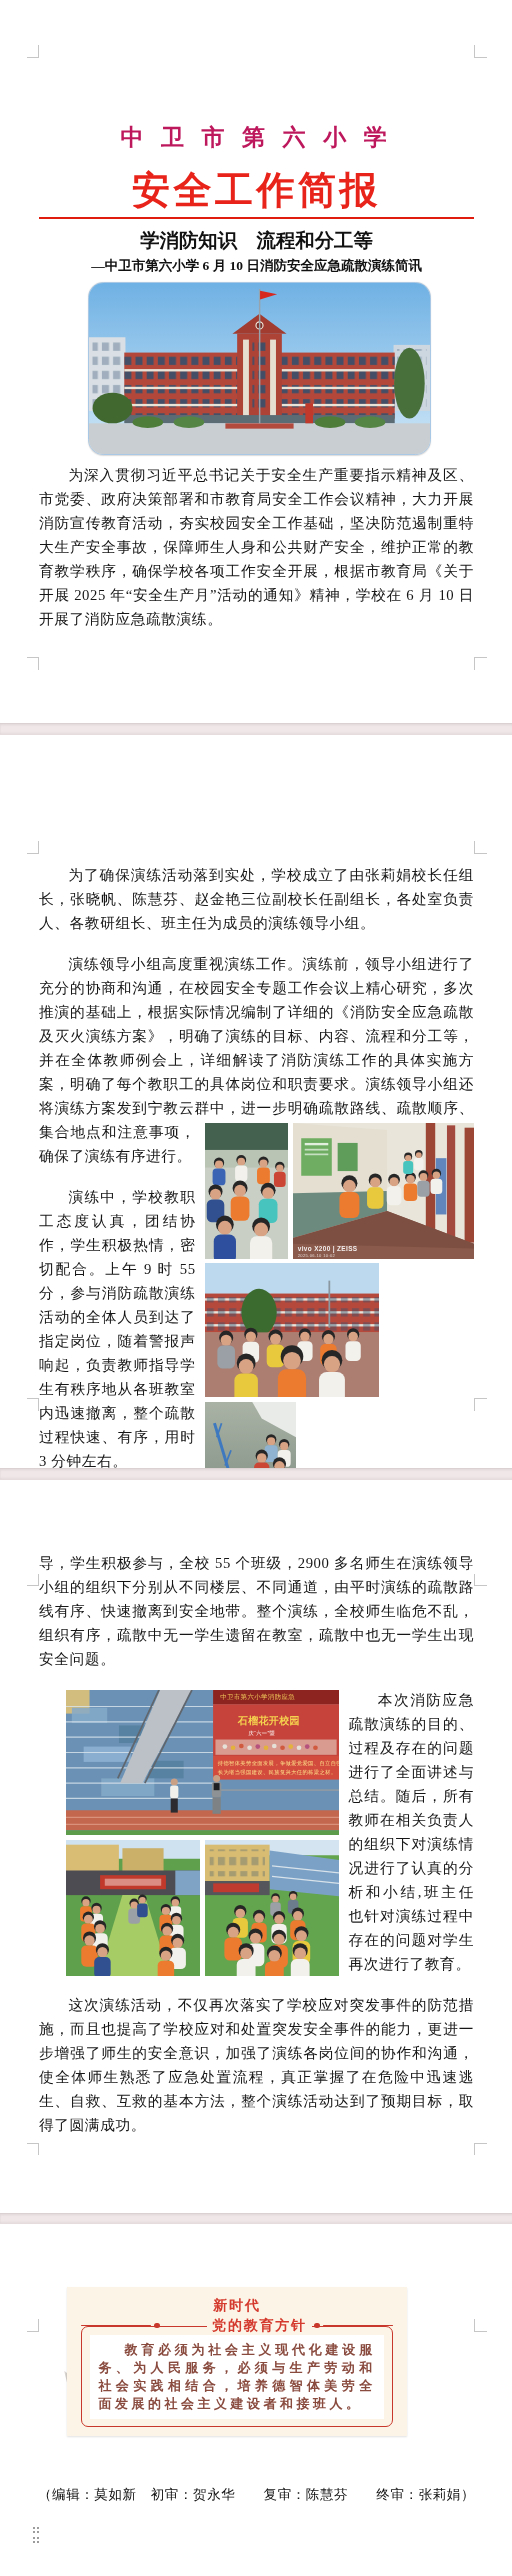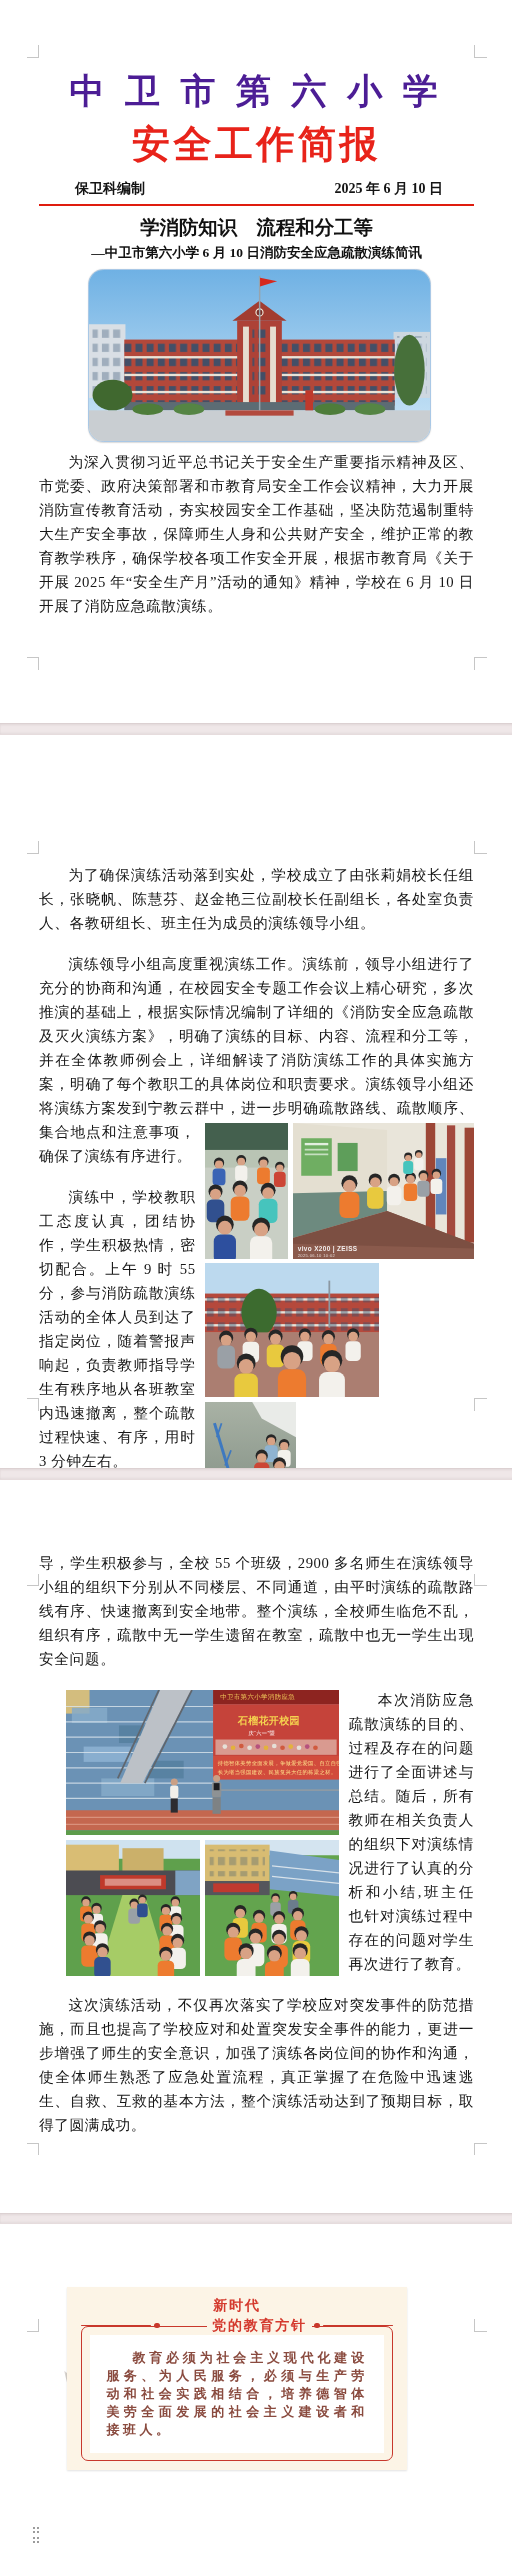--- a/index.html
+++ b/index.html
@@ -13,22 +13,22 @@
   .pagebreak{height:11.8px;box-sizing:border-box;background:#efe7e8;
      border-top:0.6px solid #dcd1d2;border-bottom:0.6px solid #e6dcdd;
      box-shadow:inset 0 1.2px 1.8px rgba(90,70,70,.08), inset 0 -1.2px 1.8px rgba(90,70,70,.06);}
   
   .mk{position:absolute;width:11.8px;height:11.8px;pointer-events:none;}
   .mk.tl{left:26.5px;border-right:0.6px solid #c6c6c6;border-bottom:0.6px solid #c6c6c6;}
   .mk.tr{right:26.5px;border-left:0.6px solid #c6c6c6;border-bottom:0.6px solid #c6c6c6;}
   .mk.bl{left:26.5px;border-right:0.6px solid #c6c6c6;border-top:0.6px solid #c6c6c6;}
   .mk.br{right:26.5px;border-left:0.6px solid #c6c6c6;border-top:0.6px solid #c6c6c6;}
   
-  .school-name{margin-top:74px;text-align:center;font-size:35px;line-height:35px;font-weight:bold;
-     color:#4c1d95;letter-spacing:5.9px;}
+  .school-name{margin-top:120px;text-align:center;font-size:23px;line-height:35px;font-weight:bold;
+     color:#be185d;letter-spacing:5.9px;}
   .bulletin-title{margin-top:14px;text-align:center;font-size:38px;line-height:42px;font-weight:bold;
      color:#e8231a;letter-spacing:3.5px;}
   .meta-row{margin-top:15.3px;display:flex;justify-content:space-between;align-items:flex-end;
      padding:0 31px 0 36px;font-size:14px;font-weight:bold;line-height:17.6px;}
   .red-rule{margin-top:5.9px;height:2.4px;background:#df1c0e;}
   .article-title{margin-top:8.8px;text-align:center;font-size:19.4px;line-height:26px;font-weight:bold;color:#111;}
   .article-subtitle{margin-top:2.9px;text-align:center;font-size:13.5px;line-height:17.6px;font-weight:bold;color:#111;}
   
   .para{font-size:14.7px;line-height:24px;letter-spacing:0.6px;text-align:justify;margin:0;color:#161616;}
   .para.indent{text-indent:2em;}
@@ -58,21 +58,21 @@
   .policy-card{position:relative;margin:51px 0 0 55px;width:340px;box-sizing:border-box;
      background:#fcf4e6;padding:9.4px 14px 9.4px;box-shadow:0 0.6px 1.8px rgba(0,0,0,.12);
      font-family:"Liberation Sans","DejaVu Sans",sans-serif;}
   .pc-title1{text-align:center;font-size:14px;line-height:17.6px;font-weight:bold;color:#d43a2e;letter-spacing:1.8px;}
   .pc-titlerow{display:flex;align-items:center;position:relative;z-index:2;margin-top:1.2px;margin-bottom:-10px;height:20px;}
   .pc-line{flex:1;height:1.8px;background:#c8382c;border-radius:1.2px;}
   .pc-dot{width:5.3px;height:5.3px;border-radius:50%;background:#c8382c;margin:0 2.9px;flex:0 0 auto;}
   .pc-title2{padding:0 4.7px;background:#fcf4e6;font-size:14px;font-weight:bold;color:#d43a2e;letter-spacing:1.8px;margin-left:45px;}
   .pc-box{border:1.8px solid #c8382c;border-radius:7px;padding:8.2px 8.2px 7px;position:relative;z-index:1;}
   .pc-inner{background:#ffffff;padding:5.9px 8.2px;}
-  .pc-inner p{margin:8px;font-size:13px;line-height:18px;font-weight:bold;color:#8a4b3f;
+  .pc-inner p{margin:0;font-size:13px;line-height:18px;font-weight:bold;color:#8a4b3f;
      letter-spacing:3.5px;text-align:justify;text-indent:2em;}
   .card-shadow{position:absolute;left:64px;top:146px;width:33px;height:29px;background:#c7c0ba;
      clip-path:polygon(0 0,100% 100%,22% 100%);filter:blur(0.9px);opacity:.75;}
   .credits{margin-top:49px;text-align:center;font-size:13.5px;line-height:19px;color:#111;letter-spacing:0.6px;}
   .dots-handle{position:absolute;left:33px;top:303px;width:6.5px;height:15.3px;cursor:pointer;}
   .dots-handle i{position:absolute;width:1.8px;height:1.8px;border-radius:50%;background:#7f7f7f;}
 </style>
 </head>
 <body>
 
@@ -89,24 +89,20 @@
 <div id="doc">
 
   <div class="page" id="page1">
     <span class="mk tl" style="top:45px"></span>
     <span class="mk tr" style="top:45px"></span>
     <span class="mk bl" style="top:657px"></span>
     <span class="mk br" style="top:657px"></span>
 
     <div class="school-name">中 卫 市 第 六 小 学</div>
     <div class="bulletin-title">安全工作简报</div>
-    <div class="meta-row">
-      <span>保卫科编制</span>
-      <span>2025 年 6 月 10 日</span>
-    </div>
     <div class="red-rule"></div>
     <div class="article-title">学消防知识　流程和分工等</div>
     <div class="article-subtitle">—中卫市第六小学 6 月 10 日消防安全应急疏散演练简讯</div>
 
     <span class="ph" id="building-photo">
       <svg viewBox="0 0 580 290" preserveAspectRatio="none">
         <defs>
           <linearGradient id="skyg" x1="0" y1="0" x2="0" y2="1">
             <stop offset="0" stop-color="#6fb1e4"></stop>
               <stop offset="1" stop-color="#cfe7f7"></stop>
@@ -417,20 +413,21 @@
         <span class="pc-dot"></span>
         <span class="pc-line"></span>
       </div>
       <div class="pc-box">
         <div class="pc-inner">
           <p>教育必须为社会主义现代化建设服务、为人民服务，必须与生产劳动和社会实践相结合，培养德智体美劳全面发展的社会主义建设者和接班人。</p>
         </div>
       </div>
     </div>
 
+    <div class="credits">（编辑：莫如新　初审：贺永华　　复审：陈慧芬　　终审：张莉娟）</div>
 
     <div class="dots-handle">
       <i style="left:0;top:0"></i>
         <i style="left:4.1px;top:0"></i>
       <i style="left:0;top:3.5px"></i>
         <i style="left:4.1px;top:3.5px"></i>
       <i style="left:0;top:10px"></i>
         <i style="left:4.1px;top:10px"></i>
       <i style="left:0;top:13.5px"></i>
         <i style="left:4.1px;top:13.5px"></i>

